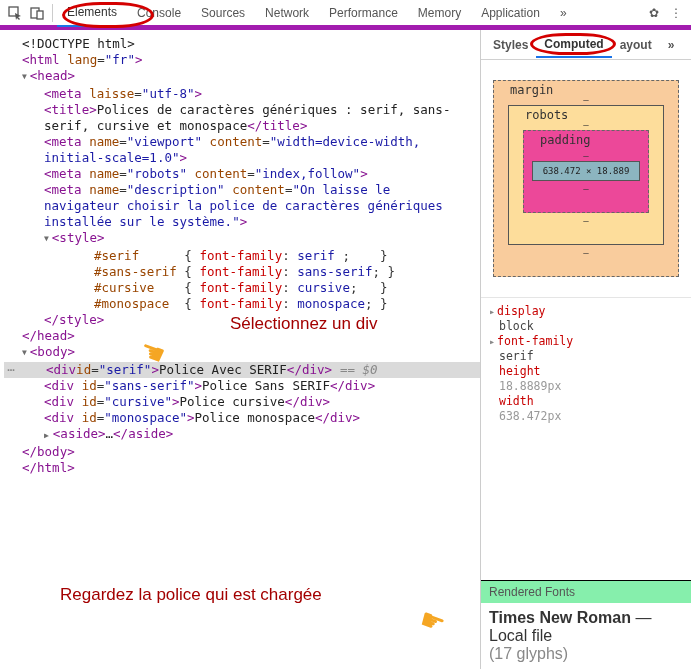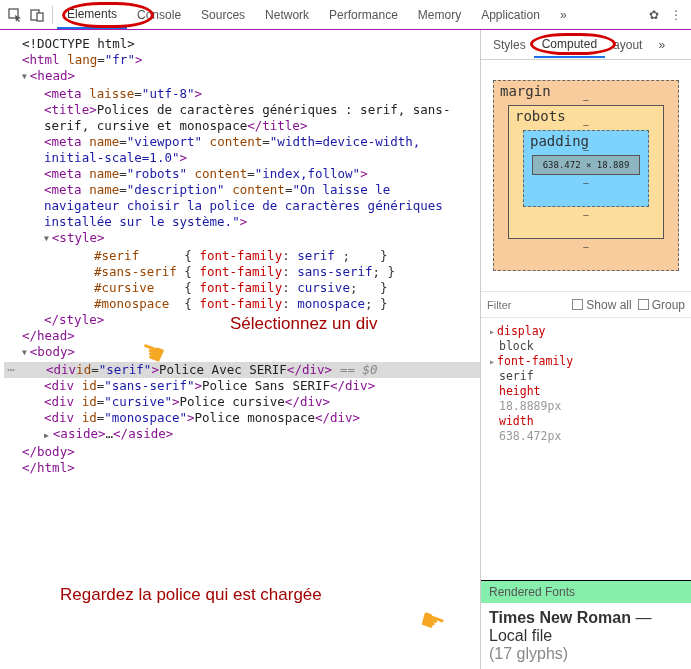--- a/index.html
+++ b/index.html
@@ -1,17 +1,17 @@
 <!DOCTYPE html>
 <html><head>
 <meta charset="utf-8">
 <style>
 * { box-sizing: border-box; margin: 0; padding: 0; }
 body { font-family: "Segoe UI", Arial, sans-serif; font-size: 12px; color: #333; background: #fff; width: 691px; height: 669px; overflow: hidden; position: relative; }
-.topbar { display: flex; align-items: center; height: 30px; border-bottom: 1px solid #a21caf; padding: 0 4px; }
+.topbar { display: flex; align-items: center; height: 30px; border-bottom: 5px solid #a21caf; padding: 0 4px; }
 .tool-btn { width: 22px; height: 22px; display: flex; align-items: center; justify-content: center; color: #5a5a5a; cursor: pointer; }
 .tab { padding: 6px 10px; color: #555; cursor: pointer; position: relative; }
 .tab.active { color: #333; border-bottom: 2px solid #1a73e8; }
 .spacer { flex: 1; }
 .circ-red { border: 3px solid #d40000; border-radius: 50% / 60%; position: absolute; pointer-events: none; }
 .content { display: flex; height: 639px; }
 .left { flex: 1; overflow: hidden; position: relative; border-right: 1px solid #ccc; }
 .right { width: 210px; display: flex; flex-direction: column; }
 .code { font-family: Menlo, Consolas, monospace; font-size: 12.5px; line-height: 16px; padding: 6px 0 6px 4px; white-space: nowrap; }
 .ind1 { padding-left: 18px; } .ind2 { padding-left: 40px; } .indcss { padding-left: 90px; }
@@ -20,30 +20,30 @@
 .v { color: #1a1aa6; } 
 .t { color: #222; } 
 .css-red { color: #c80000; }
 .sel { background: #dadada; display: flex; align-items: center; }
 .sel-dots { color: #888; width: 14px; text-align: center; }
 .sel-suffix { color: #888; margin-left: 8px; font-style: italic; }
 .caret::before { content: "▼"; font-size: 8px; color: #6e6e6e; display: inline-block; margin-right: 3px; transform: translateY(-1px); }
 .caret-r::before { content: "▶"; font-size: 8px; color: #6e6e6e; display: inline-block; margin-right: 4px; }
 .annot { color: #a30000; font-family: Arial, sans-serif; font-size: 17px; position: absolute; }
 .hand { position: absolute; color: #f5a623; font-size: 28px; }
-.styles-bar { display: flex; align-items: center; height: 30px; border-bottom: 1px solid #d0d0d0; padding: 0 4px; }
+.styles-bar { display: flex; align-items: center; height: 30px; border-bottom: 1px solid #d0d0d0; padding: 0 4px; font-weight: bold; }
 .styles-tab { padding: 5px 8px; color: #555; cursor: pointer; }
 .styles-tab.active { color: #333; border-bottom: 2px solid #1a73e8; }
 .box-model-wrap { background: #fff; padding: 20px 12px; border-bottom: 1px solid #e5e5e5; }
 .bm { font-family: Menlo, monospace; font-size: 9px; text-align: center; }
 .bm-margin { background: #f9cc9d; border: 1px dashed #666; padding: 14px 14px 18px; position: relative; }
 .bm-border { background: #fddd9b; border: 1px solid #555; padding: 14px 14px 18px; position: relative; }
-.bm-padding { background: #7dd3fc; border: 1px dashed #666; padding: 14px 8px 18px; position: relative; text-align: center; }
+.bm-padding { background: #ec4899; border: 1px dashed #666; padding: 20px 8px 18px; position: relative; text-align: center; }
 .bm-content { background: #8cb5c0; border: 1px solid #555; padding: 4px 6px; color: #222; }
-.bm-label { position: absolute; top: 2px; left: 6px; font-size: 14px; color: #333; }
+.bm-label { position: absolute; top: 2px; left: 16px; font-size: 12px; color: #333; }
 .bm-dash { color: #333; }
 .filters { display: flex; align-items: center; height: 26px; border-bottom: 1px solid #e5e5e5; padding: 0 6px; color: #666; }
 .filters input { border: none; outline: none; font-size: 11px; width: 50px; color: #666; }
 .chk { display: flex; align-items: center; gap: 3px; margin-left: 6px; }
 .chk-box { width: 11px; height: 11px; border: 1px solid #888; }
 .props { padding: 6px 8px; font-family: Menlo, monospace; font-size: 11.5px; line-height: 15px; }
 .prop-name { color: #c80000; margin-top: 19px; }
 .prop-val { color: #444; }
 .tri::before { content: "▸"; color: #888; margin-right: 2px; font-size: 10px; }
 .rf { border-top: 1px solid #000000; background: #86efac; padding: 4px 8px; color: #555; }
@@ -138,32 +138,20 @@
             <div class="bm-content">638.472 × 18.889</div>
             <div style="margin-top:3px" class="bm-dash">–</div>
           </div>
           <div style="margin-top:3px" class="bm-dash">–</div>
         </div>
         <div style="margin-top:3px" class="bm-dash">–</div>
       </div>
     </div>
   </div>
 
-  <div class="filters">
-    <input placeholder="Filter" style="">
-    <div class="spacer"></div>
-    <div class="chk">
-          <div class="chk-box"></div>
-          <span>Show all</span>
-        </div>
-    <div class="chk">
-          <div class="chk-box"></div>
-          <span>Group</span>
-        </div>
-  </div>
 
   <div class="props">
     <div class="tri"><span class="prop-name">display</span></div>
     <div style="padding-left:10px"><span class="prop-val">block</span></div>
     <div class="tri"><span class="prop-name">font-family</span></div>
     <div style="padding-left:10px"><span class="prop-val">serif</span></div>
     <div style="padding-left:10px"><span class="prop-name">height</span></div>
     <div style="padding-left:10px;color:#999"><span>18.8889px</span></div>
     <div style="padding-left:10px"><span class="prop-name">width</span></div>
     <div style="padding-left:10px;color:#999"><span>638.472px</span></div>

